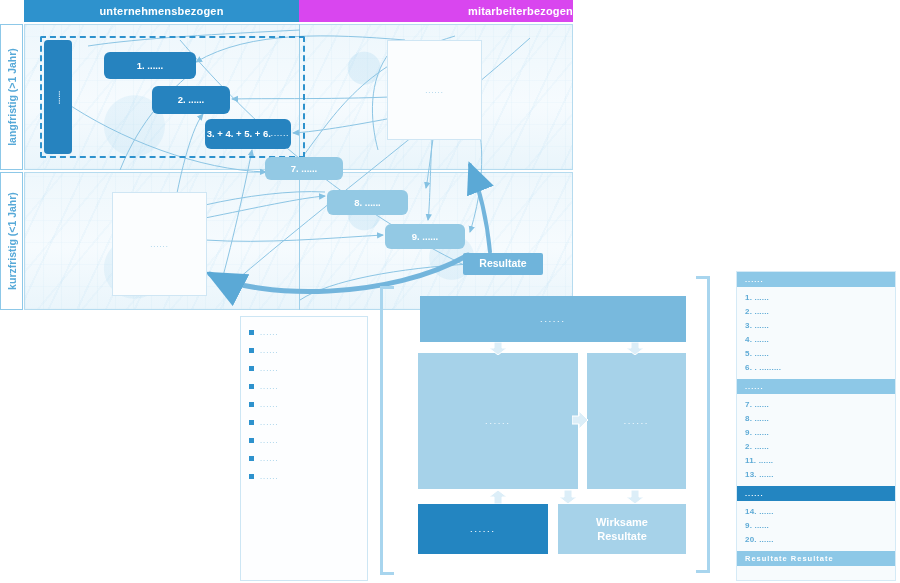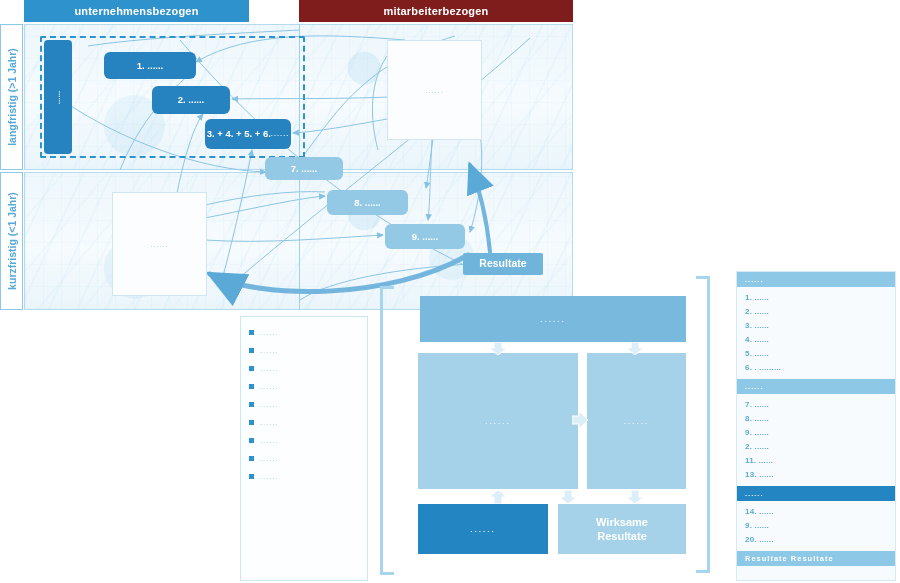--- a/index.html
+++ b/index.html
@@ -4,22 +4,22 @@
 <style>
   html,body{margin:0;padding:0;background:#ffffff;}
   body{width:900px;height:583px;position:relative;overflow:hidden;
        font-family:"Liberation Sans",sans-serif;color:#2a8cc7;}
 
   
   #matrix{position:absolute;left:0;top:0;width:573px;height:312px;}
 
   .col-head{position:absolute;top:0;height:22px;line-height:22px;text-align:center;
             font-size:11px;font-weight:bold;letter-spacing:.2px;}
-  .col-head.dark{left:24px;width:225px;background:#2e92cd;color:#fff;}
-  .col-head.light{left:299px;width:274px;background:#7f1d1d;color:#ffffff;}
+  .col-head.dark{left:24px;width:275px;background:#2e92cd;color:#fff;}
+  .col-head.light{left:299px;width:274px;background:#d946ef;color:#ffffff;text-align:right;}
 
   .axis-label{position:absolute;left:0;width:23px;border:1px solid #8dc8e8;
               background:#fff;box-sizing:border-box;}
   .axis-label span{display:block;position:absolute;left:50%;top:50%;
       transform:translate(-50%,-50%) rotate(-90deg);white-space:nowrap;
       font-size:10.5px;font-weight:bold;color:#57a9d8;}
   #axis-long{top:24px;height:146px;}
   #axis-short{top:172px;height:138px;}
 
   .quad{position:absolute;left:24px;width:549px;box-sizing:border-box;

